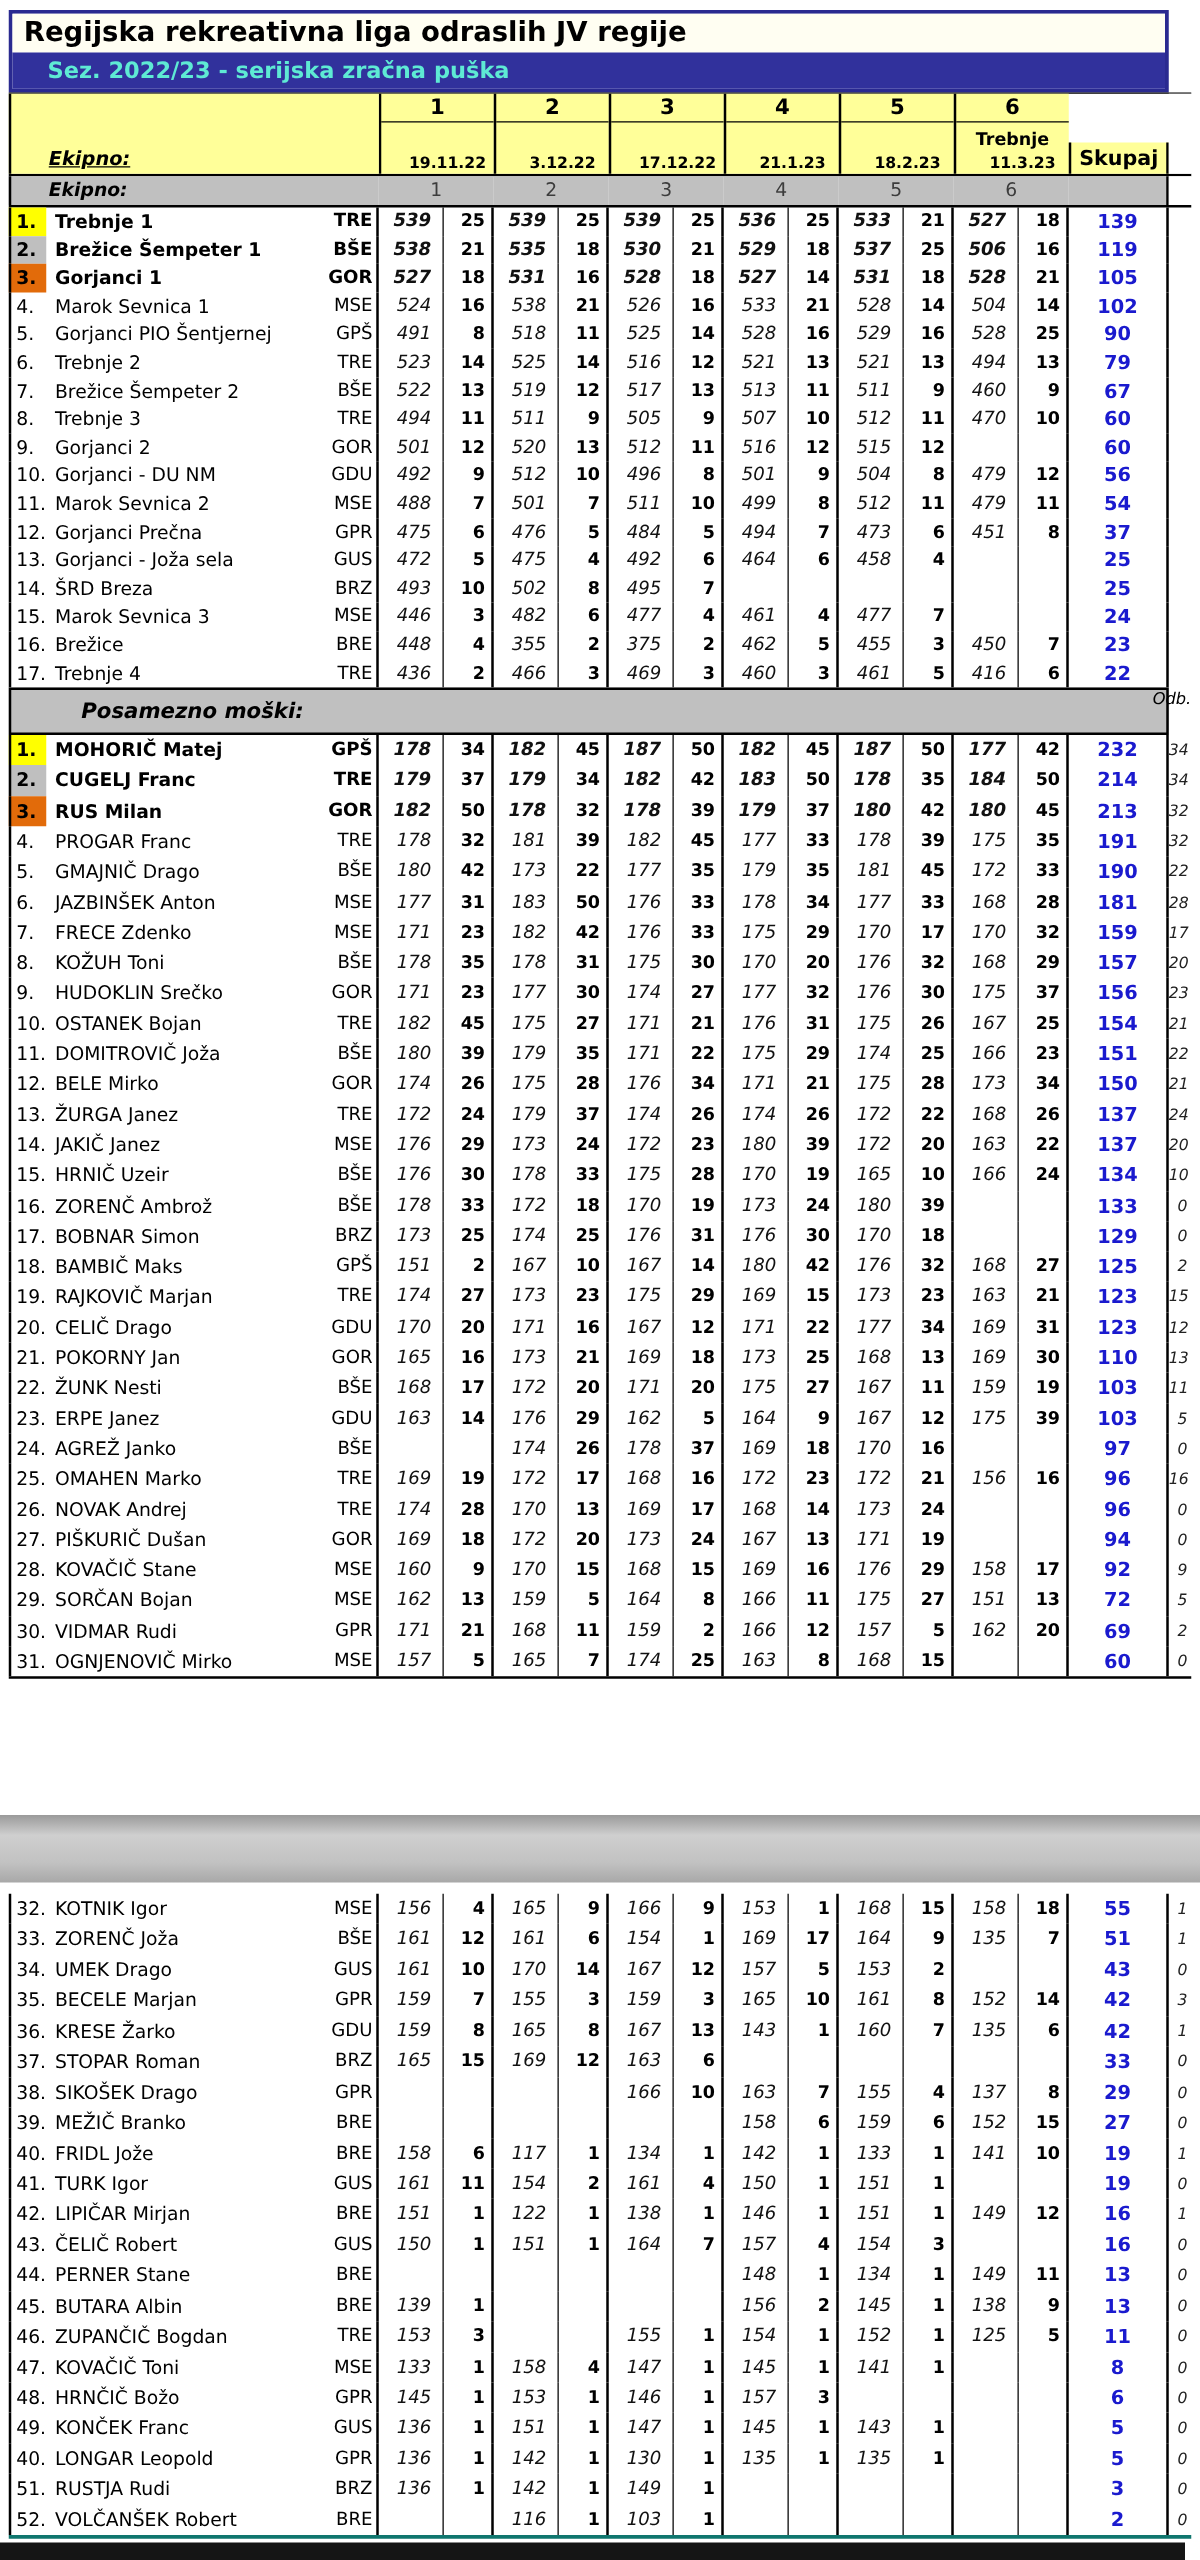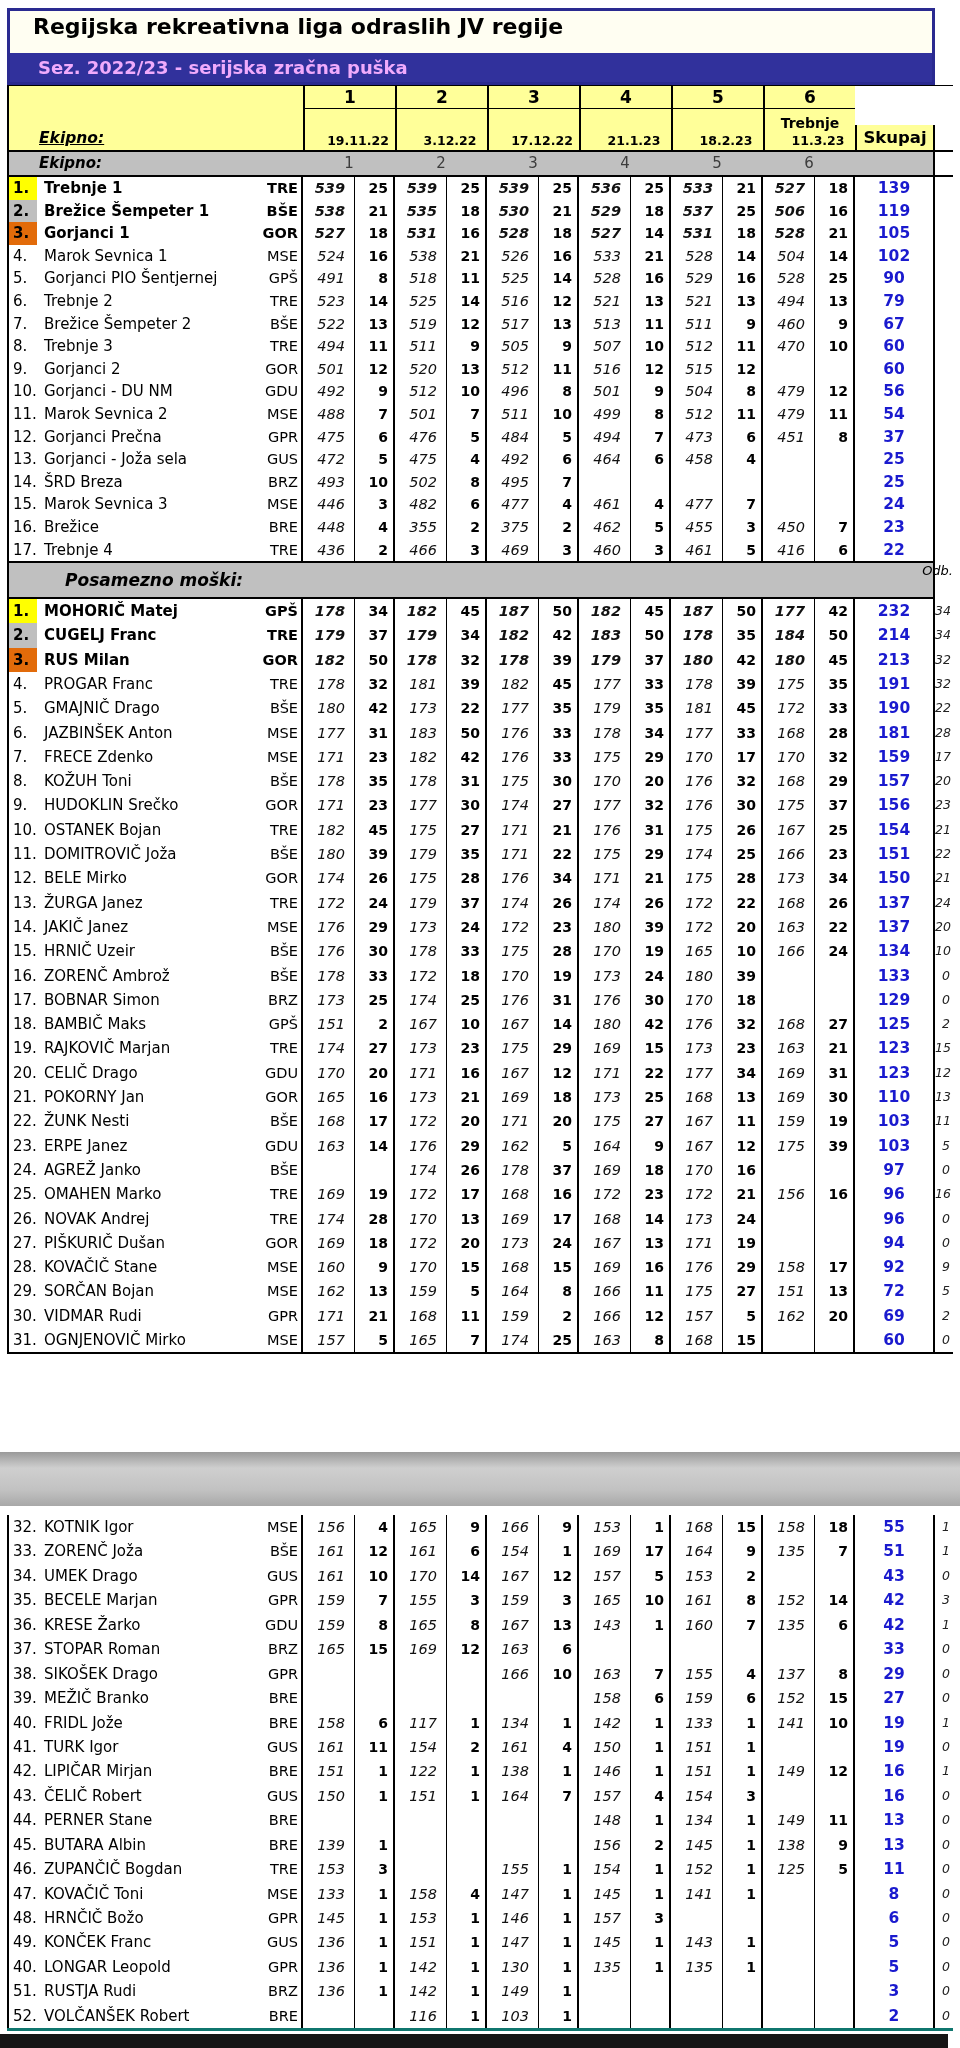--- a/index.html
+++ b/index.html
@@ -1,23 +1,23 @@
 <!DOCTYPE html>
 <html><head>
 <meta charset="utf-8">
 <style>
   html,body{margin:0;padding:0;background:#e8e8e8;}
   .screen{position:relative;width:960px;height:2048px;background:#ffffff;overflow:hidden;
           font-family:"DejaVu Sans","Liberation Sans",sans-serif;color:#000;}
   .tblwrap{position:absolute;left:7px;top:8px;width:946px;}
   
   .title-wrap{border:3px solid #2a2a90;width:922px;}
-  .title-bar{background:#fffef2;height:42px;line-height:31px;padding-left:23px;
+  .title-bar{background:#fffef2;height:31px;line-height:31px;padding-left:9px;
              font-size:22px;font-weight:bold;letter-spacing:0px;white-space:nowrap;overflow:hidden;}
-  .sub-bar{background:#31319c;color:#f0abfc;height:29px;line-height:29px;padding-left:28px;
+  .sub-bar{background:#31319c;color:#5eead4;height:29px;line-height:29px;padding-left:28px;
            font-size:18px;font-weight:bold;white-space:nowrap;}
   
   .yhead{display:grid;grid-template-columns:296px 92px 92px 92px 92px 92px 92px 80px 18px;
          height:64px;border-top:1px solid #000;}
   .yh-left{background:#ffff99;border-left:2px solid #000;position:relative;}
   .yh-left .ekipno{position:absolute;left:30px;bottom:3px;font-size:15.5px;font-weight:bold;
                    font-style:italic;text-decoration:underline;}
   .yh-round{background:#ffff99;border-left:2px solid #000;display:flex;flex-direction:column;}
   .yh-num{height:22px;line-height:22px;text-align:center;font-size:17px;font-weight:bold;
           border-bottom:1px solid #000;}

